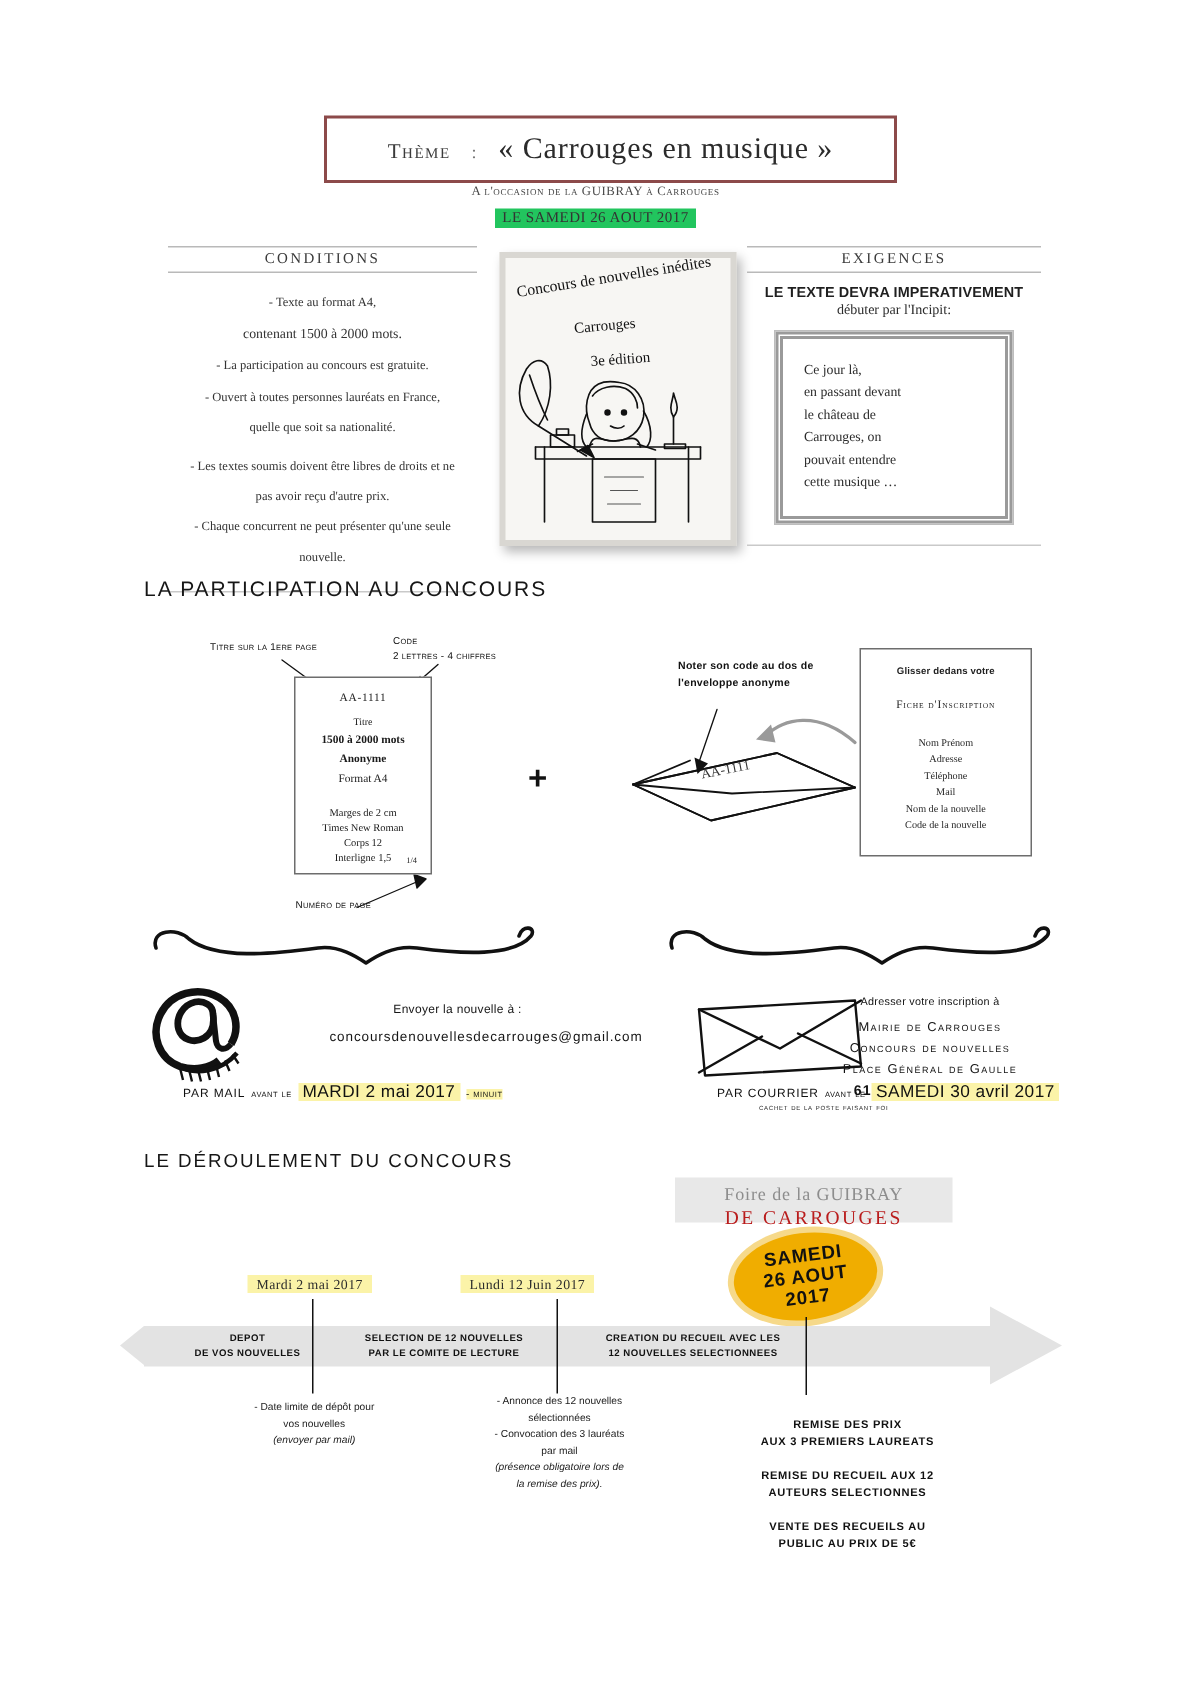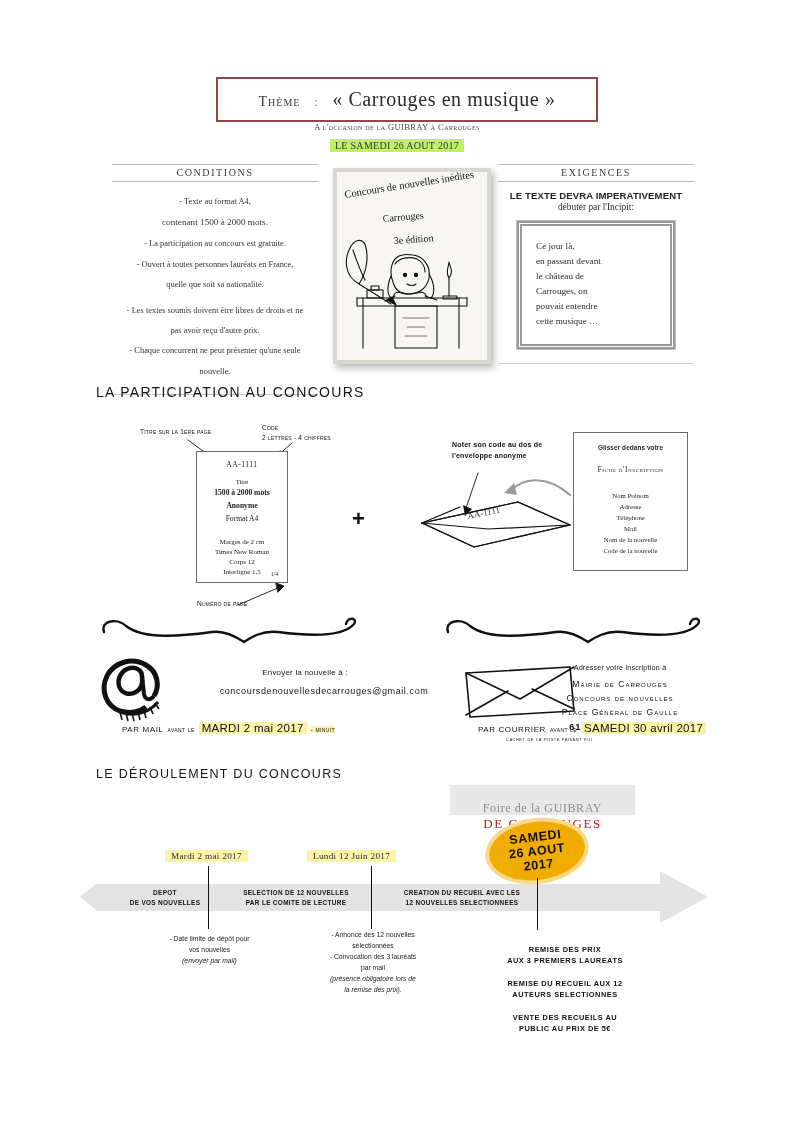--- a/index.html
+++ b/index.html
@@ -31,21 +31,21 @@
 
   .subtitle{
     position:absolute;left:0;top:122px;width:794px;text-align:center;
     font-family:"Liberation Serif", serif;font-size:8.5px;color:#4a4a4a;
     font-variant:small-caps;letter-spacing:.4px;
   }
   .subtitle2{
     position:absolute;left:0;top:135px;width:794px;text-align:center;
   }
   .subtitle2 span{
-    background:#bef264;padding:1px 5px;
+    background:#22c55e;padding:1px 5px;
     font-family:"Liberation Serif", serif;font-size:10px;color:#333;
     letter-spacing:.3px;
   }
 
   
   .col{position:absolute;top:164px;}
   .col-head{
     text-align:center;font-family:"Liberation Serif", serif;
     font-size:10px;letter-spacing:1.6px;color:#3a3a3a;
     border-top:1px solid #b9b9b9;border-bottom:1px solid #b9b9b9;
@@ -195,21 +195,21 @@
     font-family:"Liberation Sans", sans-serif;font-size:7.4px;font-weight:bold;
     letter-spacing:.5px;color:#111;line-height:1.55;
   }
   .tl-prizes p{margin:0 0 11px;}
 
   .foire{
     position:absolute;left:450px;top:785px;width:185px;height:30px;
     background:#e8e8e8;text-align:center;
     font-family:"Liberation Serif", serif;color:#8d8d8d;
   }
-  .foire .a{font-size:12px;letter-spacing:.6px;padding-top:16px;}
+  .foire .a{font-size:12px;letter-spacing:.6px;padding-top:4px;}
   .foire .b{font-size:13px;letter-spacing:1.6px;color:#b91c1c;}
   .badge{
     position:absolute;left:489px;top:822px;width:96px;height:58px;
     border-radius:50%;
     background:#f0ad00;
     box-shadow:0 0 0 4px #f6d98a;
     display:flex;flex-direction:column;align-items:center;justify-content:center;
     font-family:"Liberation Sans", sans-serif;color:#111;
     transform:rotate(-7deg);
   }

